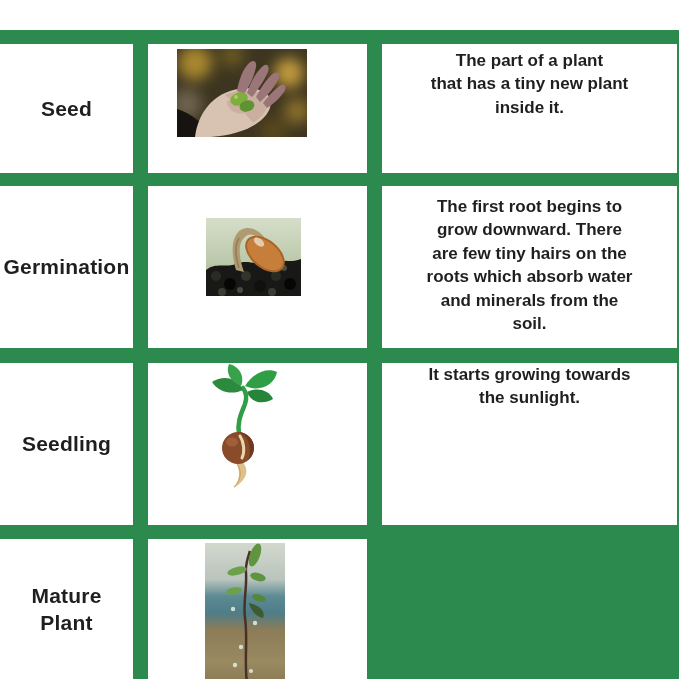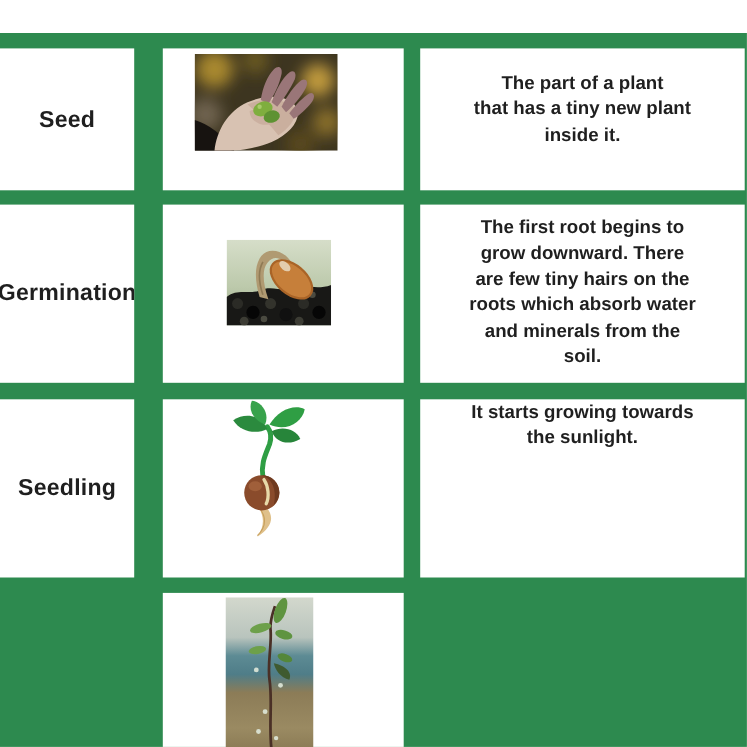--- a/index.html
+++ b/index.html
@@ -20,35 +20,35 @@
     position:absolute;left:0;top:30px;width:679px;height:649px;
     background:var(--grid-green);
   }
   .cell{
     position:absolute;background:#fff;overflow:hidden;color:var(--text-dark);
   }
   .r1{top:44px;height:129px}
   .r2{top:186px;height:162px}
   .r3{top:363px;height:162px}
   .r4{top:539px;height:140px}
-  .c1{left:0;width:122px}
+  .c1{left:0;width:133px}
   .c2{left:148px;width:219px}
   .c3{left:382px;width:295px}
 
   .label-cell{
     display:flex;align-items:center;justify-content:center;
     text-align:center;font-size:21px;font-weight:700;
     white-space:pre-line;letter-spacing:.2px;line-height:1.3;
   }
   .desc-cell{
     display:flex;align-items:flex-start;justify-content:center;
     text-align:center;font-size:17px;font-weight:700;line-height:1.38;
     white-space:pre-line;padding-left:6px;padding-right:6px;
   }
-  .r1.desc-cell{padding-top:20px}
+  .r1.desc-cell{padding-top:5px}
   .r2.desc-cell{padding-top:9px}
   .r3.desc-cell{}
   .r4.desc-cell{padding-top:11px}
 
   .img-wrap{position:absolute;}
   .img-wrap svg{display:block;width:100%;height:100%;}
   .img-r1{left:29px;top:5px;width:130px;height:88px;}
   .img-r2{left:58px;top:32px;width:95px;height:78px;}
   .img-r3{left:57px;top:1px;width:73px;height:126px;}
   .img-r4{left:57px;top:4px;width:80px;height:140px;}
@@ -163,20 +163,24 @@
         <path d="M40,22 C48,9 62,3 72,8 C70,20 55,29 40,22 Z" fill="#2f9e44"></path>
         <path d="M42,28 C52,23 64,26 68,35 C58,41 46,39 42,28 Z" fill="#27853a"></path>
       </svg>
     </div>
   </div>
   <div class="cell r3 c3 desc-cell">
     <span>It starts growing towards
 the sunlight.</span>
   </div>
 
+  <div class="cell r4 c1 label-cell">
+    <span>Mature
+Plant</span>
+  </div>
   <div class="cell r4 c2">
     <div class="img-wrap img-r4" aria-label="mature-plant-photo">
       <svg viewBox="0 0 80 140" preserveAspectRatio="none" aria-hidden="true">
         <defs>
           <linearGradient id="g4bg" x1="0" y1="0" x2="0" y2="1">
             <stop offset="0" stop-color="#d3d8cd"></stop>
             <stop offset="0.26" stop-color="#b9c4bd"></stop>
             <stop offset="0.38" stop-color="#5d8b94"></stop>
             <stop offset="0.50" stop-color="#4f7d88"></stop>
             <stop offset="0.62" stop-color="#8c7c57"></stop>

